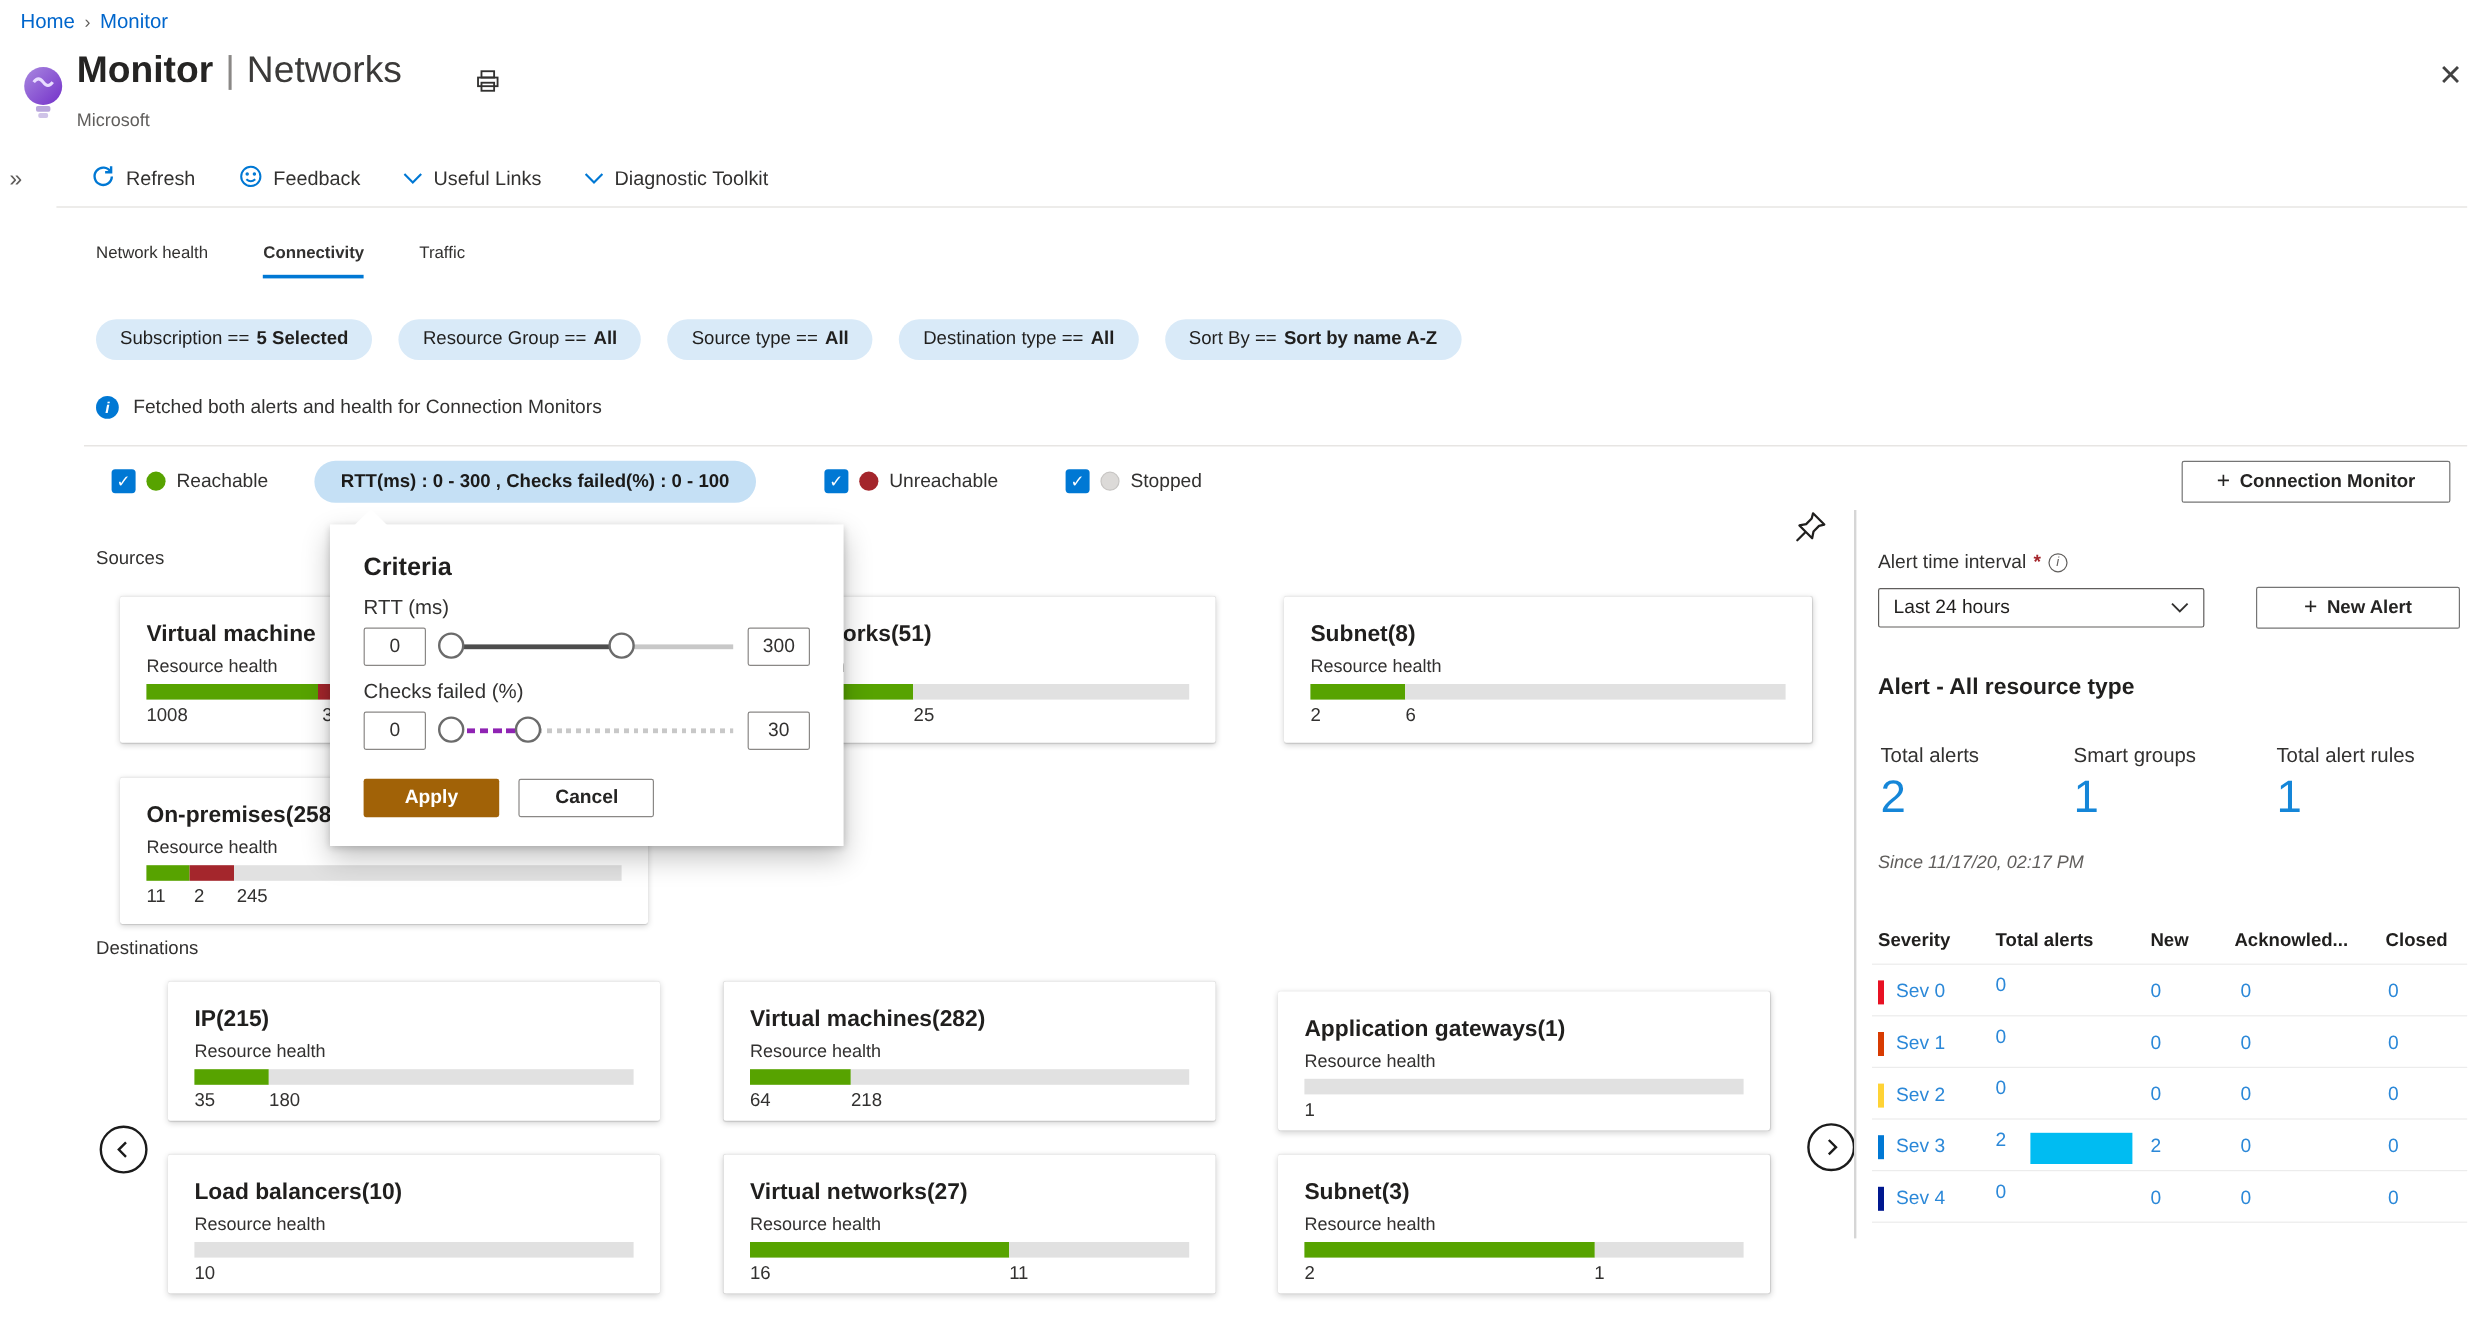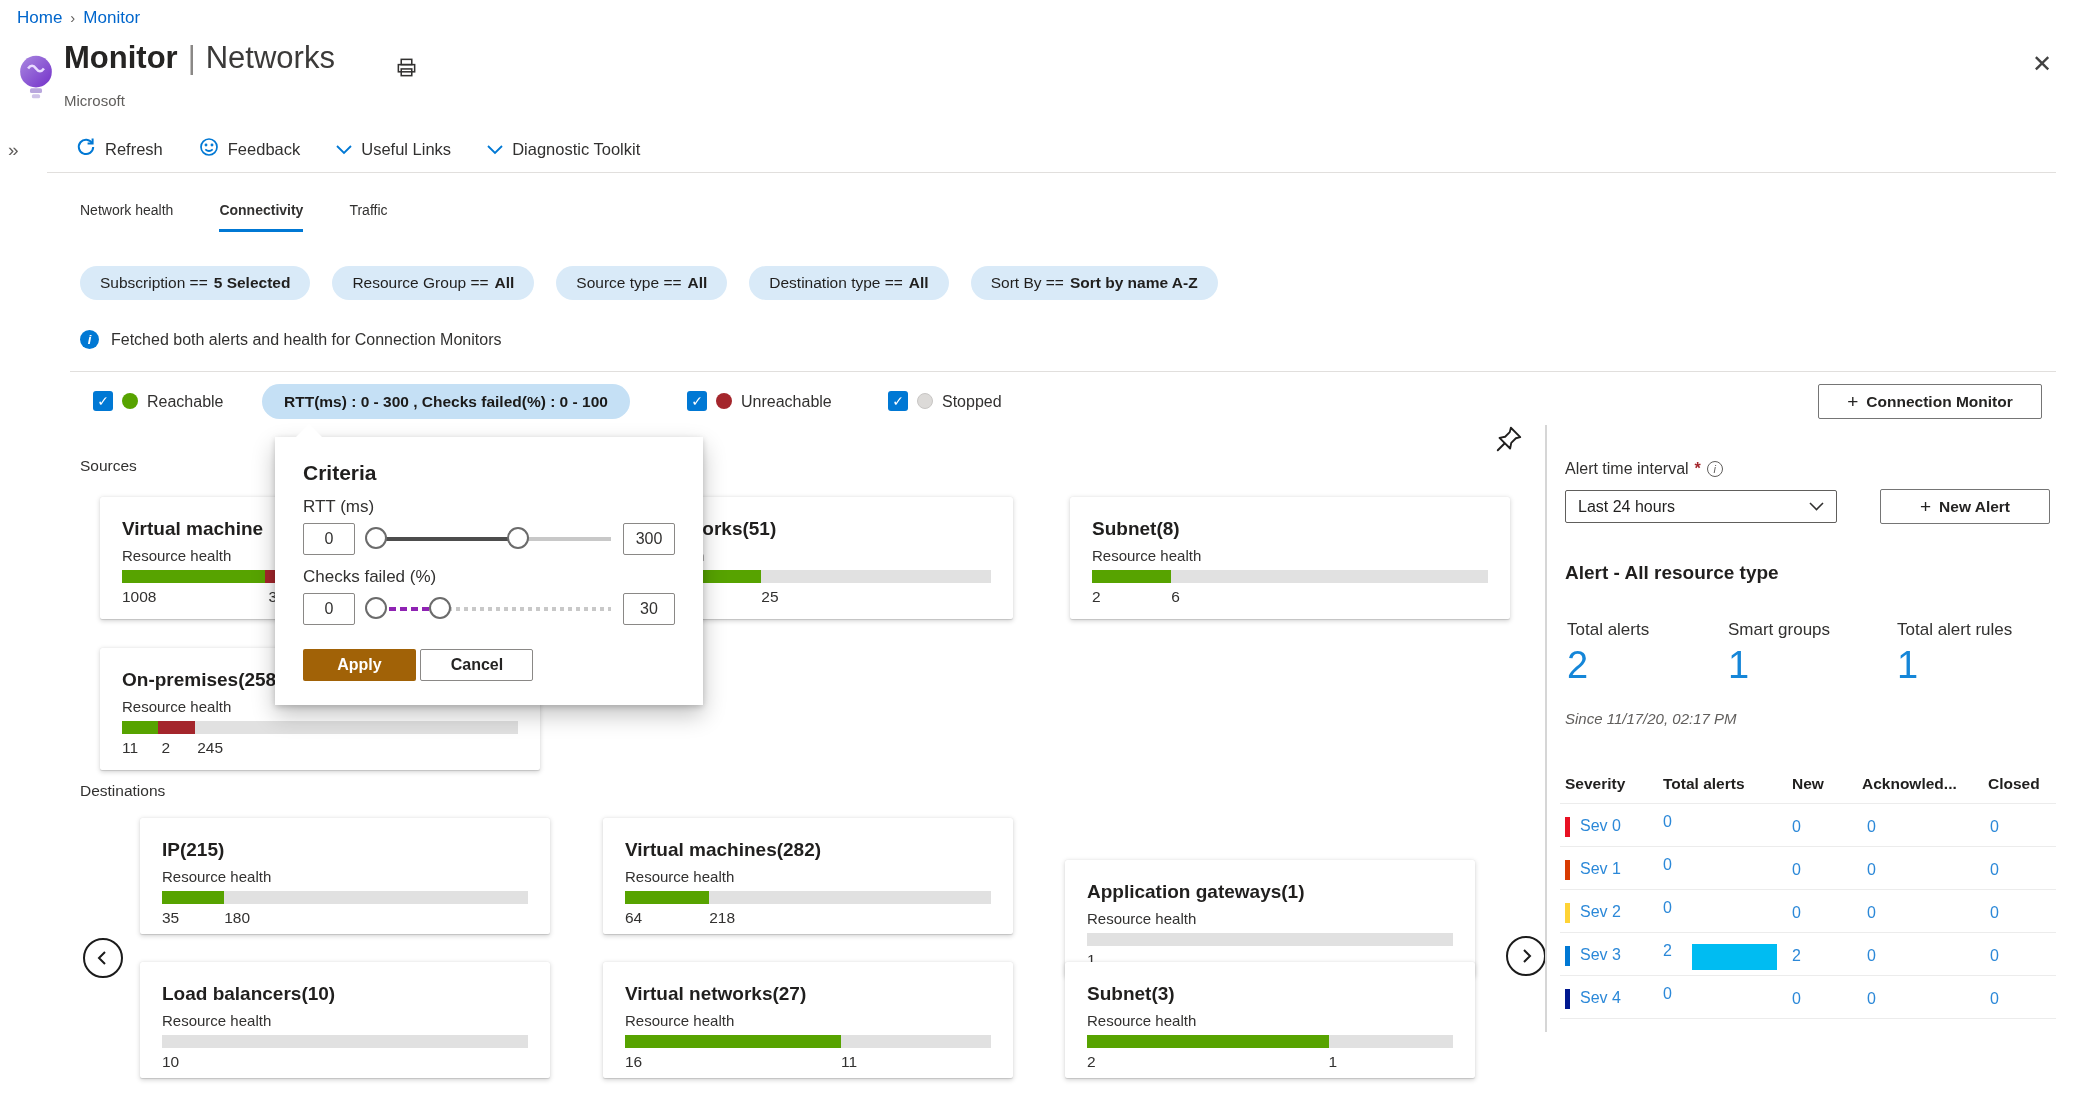--- a/index.html
+++ b/index.html
@@ -66,21 +66,21 @@
   .popup { position:absolute; left:275px; top:437px; width:428px; height:268px; background:#fff; box-shadow:0 10px 22px rgba(0,0,0,.24), 0 2px 6px rgba(0,0,0,.18); padding:24px 28px; z-index:10; }
   .popup .caret { position:absolute; top:-13px; left:20px; width:0; height:0; border-left:14px solid transparent; border-right:14px solid transparent; border-bottom:14px solid #fff; }
   .popup-title { font-size:21px; font-weight:bold; color:#201f1e; }
   .popup-label { font-size:17px; color:#323130; margin-top:12px; }
   .slider-row { display:flex; align-items:center; margin-top:6px; }
   .num-box { width:52px; height:32px; border:1px solid #8a8886; border-radius:2px; text-align:center; font-size:16px; color:#323130; font-family:"Liberation Sans",sans-serif; }
   .slider { position:relative; flex:1; height:32px; margin:0 12px; }
   .track { position:absolute; top:14px; height:4px; }
   .handle { position:absolute; top:4px; width:22px; height:22px; background:#fff; border:2px solid #6b6b6b; border-radius:50%; cursor:pointer; }
   .btn-primary { width:113px; height:32px; background:#a16207; color:#fff; font-size:16px; font-weight:bold; border:none; border-radius:2px; cursor:pointer; font-family:"Liberation Sans",sans-serif; }
-  .btn-secondary { width:113px; height:32px; background:#fff; color:#252423; font-size:16px; font-weight:bold; border:1px solid #8a8886; border-radius:2px; cursor:pointer; font-family:"Liberation Sans",sans-serif; }
+  .btn-secondary { width:113px; height:32px; background:#fff; color:#252423; font-size:16px; font-weight:bold; border:1px solid #8a8886; border-radius:2px; margin-left:12px; cursor:pointer; font-family:"Liberation Sans",sans-serif; }
 
   
   .vdiv { position:absolute; width:2px; background:#d6d6d6; }
   .field-label { font-size:16px; color:#323130; display:flex; align-items:center; gap:6px; }
   .req { color:#a4262c; font-weight:bold; }
   .i-circle { width:16px; height:16px; border:1.4px solid #605e5c; border-radius:50%; color:#605e5c; font-size:11px; display:flex; align-items:center; justify-content:center; font-style:italic; }
   .dropdown { width:272px; height:33px; border:1px solid #605e5c; border-radius:2px; display:flex; align-items:center; justify-content:space-between; padding:0 12px; font-size:16px; color:#201f1e; cursor:pointer; background:#fff; }
   .panel-h2 { font-size:19px; font-weight:bold; color:#201f1e; }
   .stat-label { font-size:17px; color:#323130; }
   .stat-value { font-size:38px; color:#1586d8; margin-top:4px; }
@@ -301,21 +301,21 @@
     <div class="bar">
       <div style="width:23%; background:#57a300;"></div>
       <div style="width:77%; background:#e1e1e1;"></div>
     </div>
     <div class="vals">
       <span style="left:0;">64</span>
       <span style="left:23%;">218</span>
     </div>
   </div>
 
-  <div class="card" style="left:1065px; top:860px; width:410px; height:116px;">
+  <div class="card" style="left:1065px; top:826px; width:410px; height:116px;">
     <div class="card-title">Application gateways(1)</div>
     <div class="card-sub">Resource health</div>
     <div class="bar">
       <div style="width:100%; background:#e1e1e1;"></div>
     </div>
     <div class="vals">
       <span style="left:0;">1</span>
     </div>
   </div>
 

